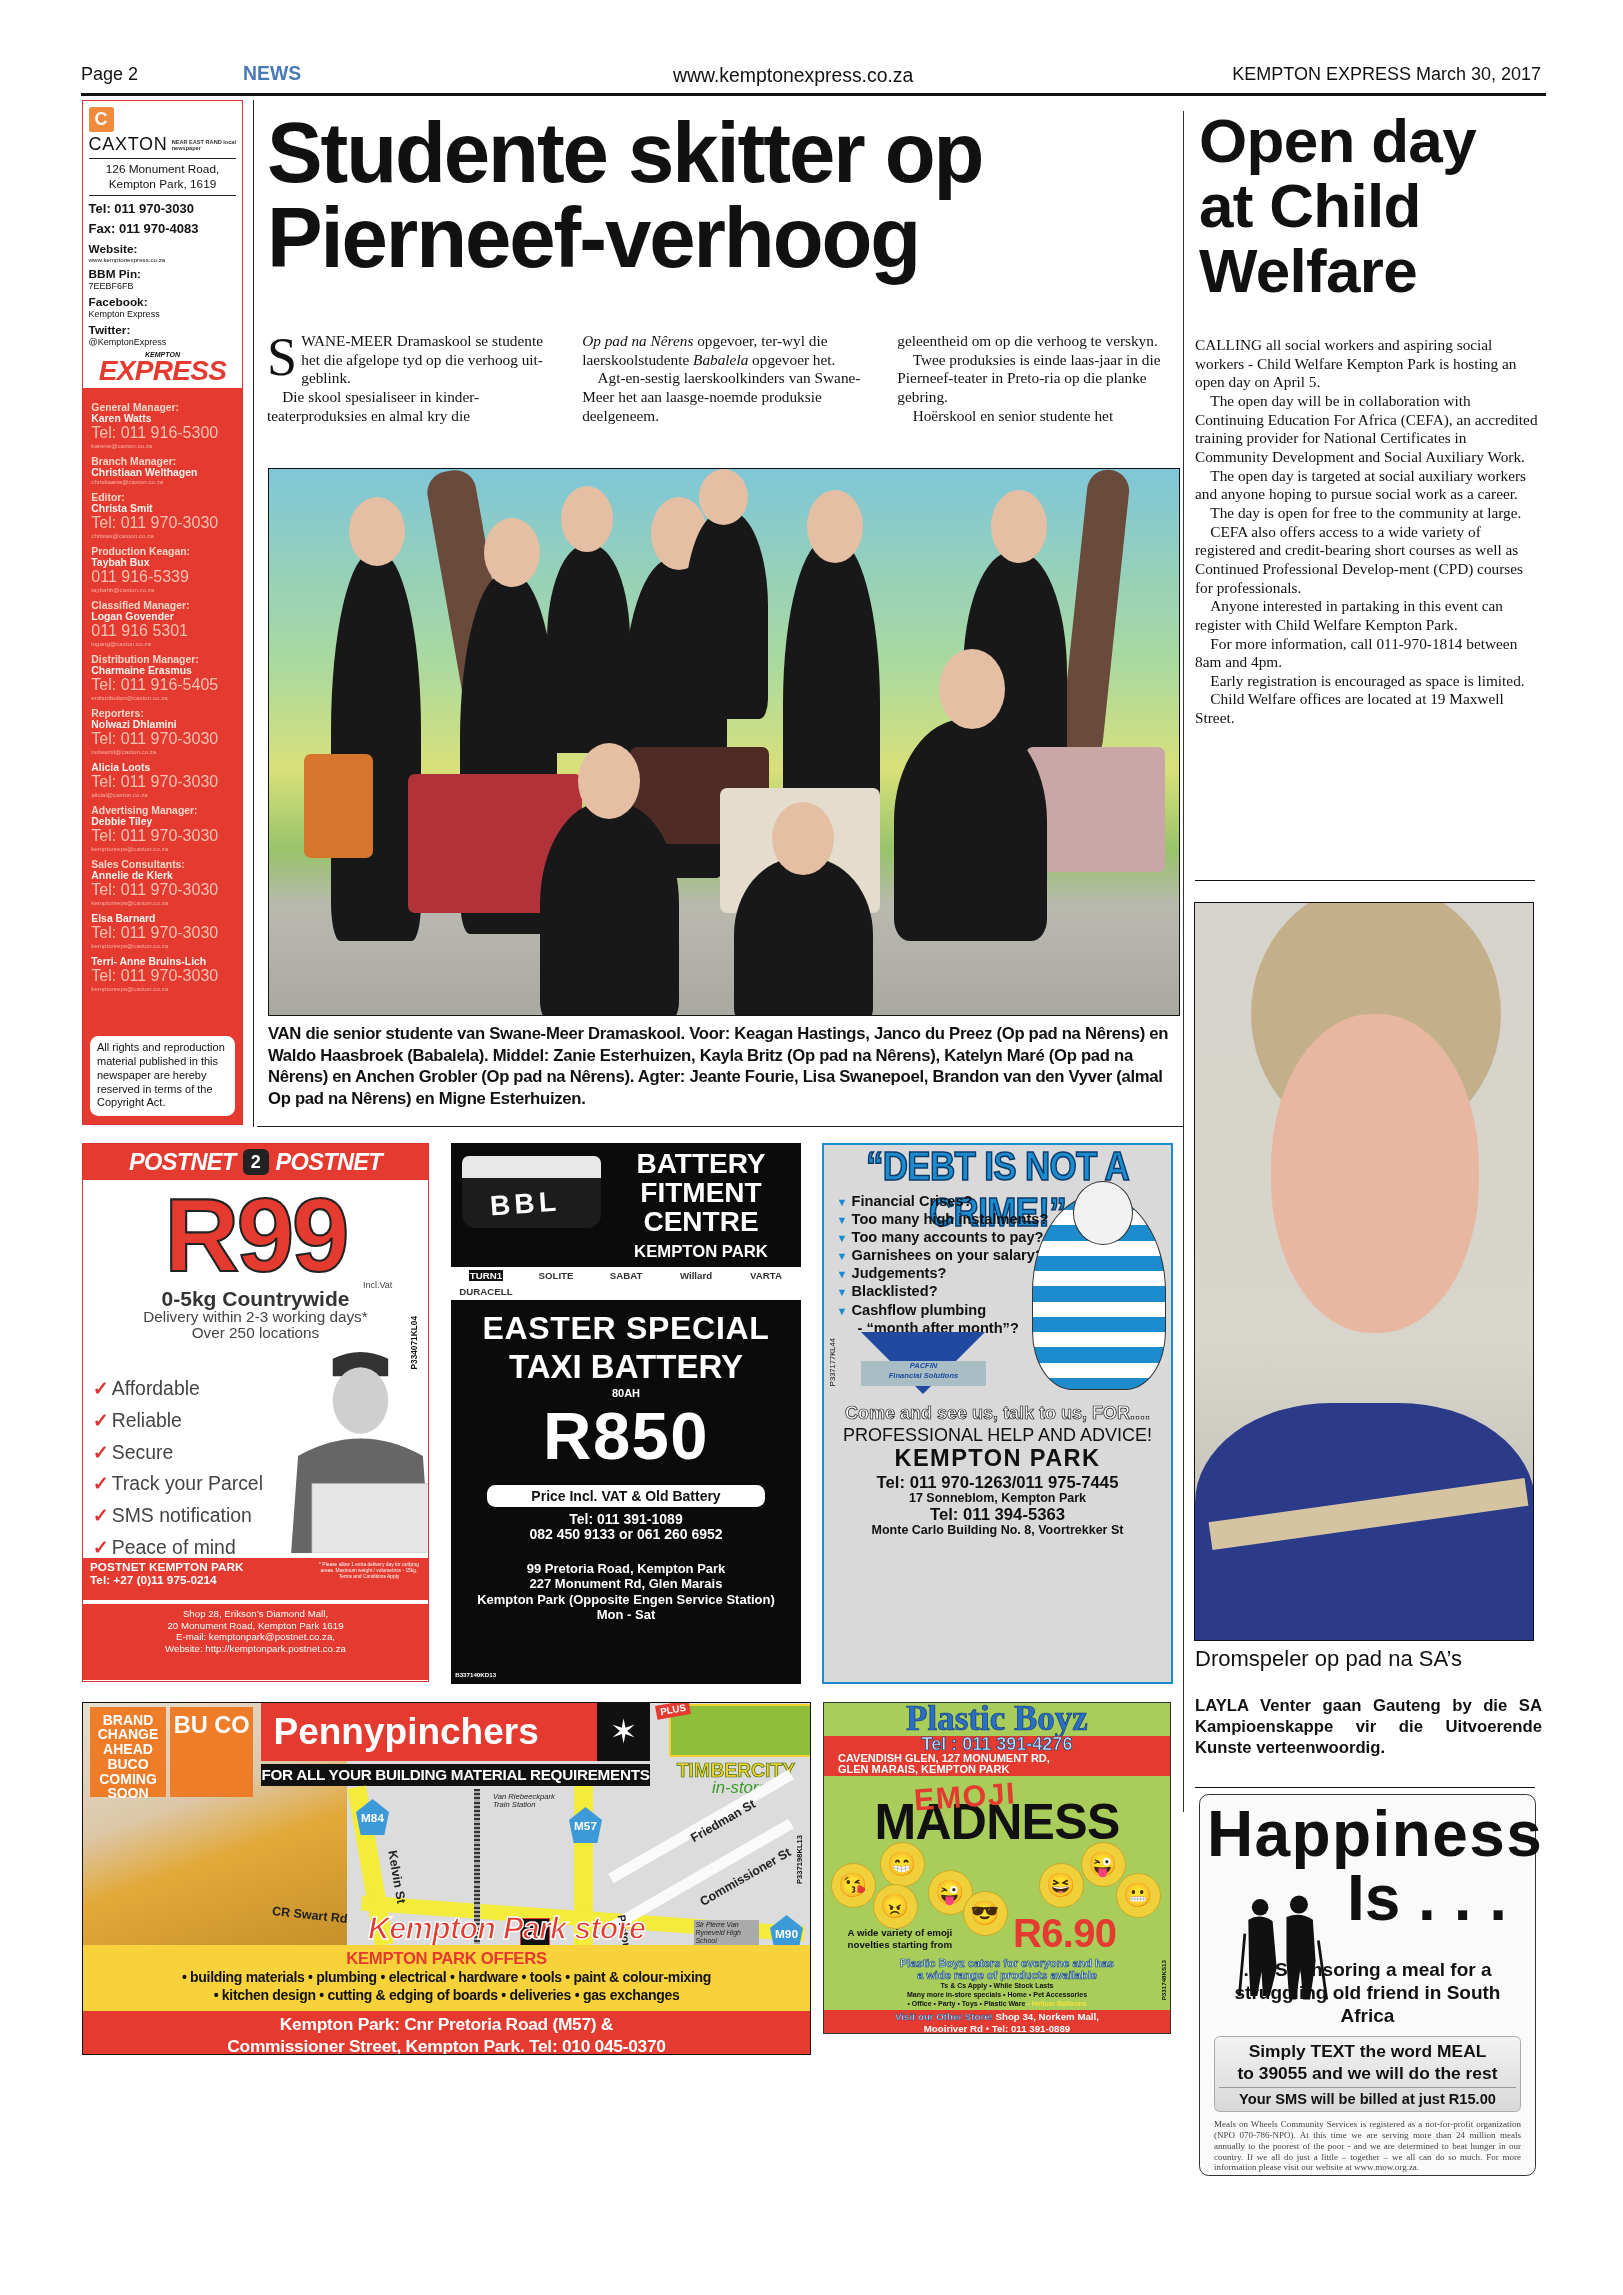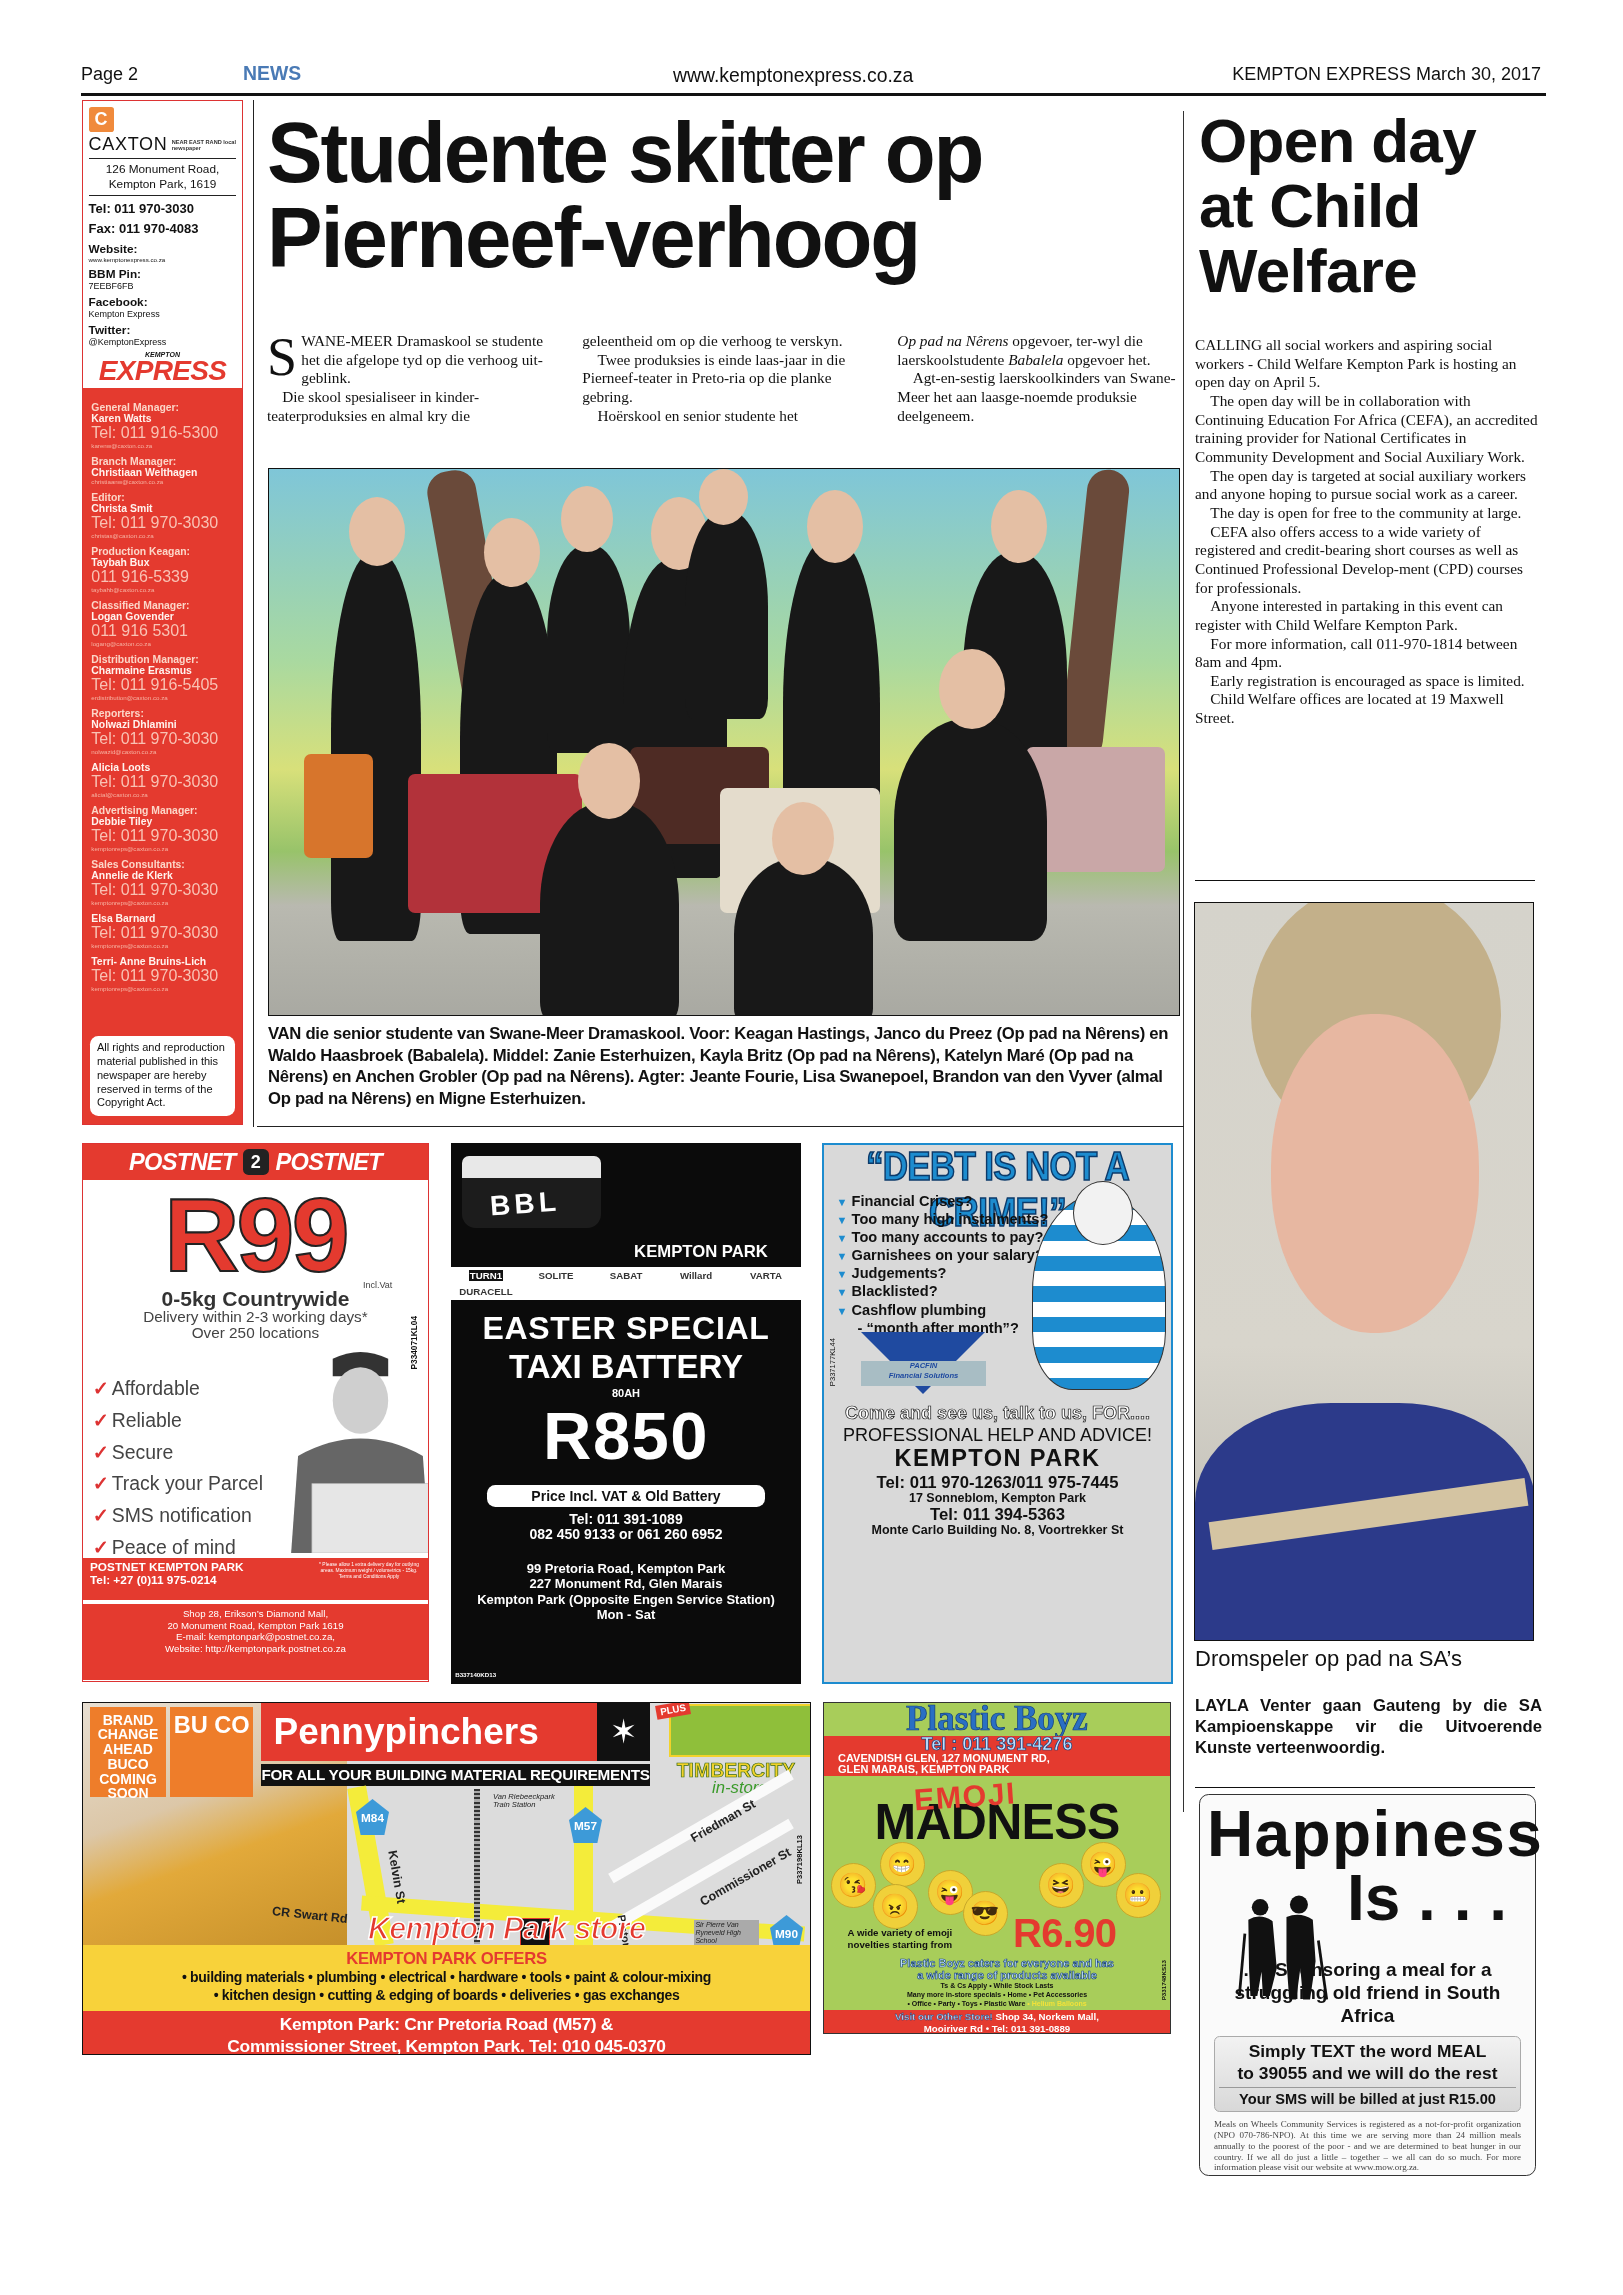--- a/index.html
+++ b/index.html
@@ -290,27 +290,27 @@
 <div class="abs vline-mid"></div>
 
 <div class="abs headline">Studente skitter op Pierneef-verhoog</div>
 <div class="abs body-cols">
   <div class="col">
     <span class="dropcap">S</span>
     <p class="first">WANE-MEER Dramaskool se studente het die afgelope tyd op die verhoog uit-geblink.</p>
     <p>Die skool spesialiseer in kinder-teaterproduksies en almal kry die</p>
   </div>
   <div class="col">
+    <p class="first"><i>Op pad na Nêrens</i><span> opgevoer, ter-wyl die laerskoolstudente </span><i>Babalela</i><span> opgevoer het.</span></p>
+    <p>Agt-en-sestig laerskoolkinders van Swane-Meer het aan laasge-noemde produksie deelgeneem.</p>
+  </div>
+  <div class="col">
     <p class="first">geleentheid om op die verhoog te verskyn.</p>
     <p>Twee produksies is einde laas-jaar in die Pierneef-teater in Preto-ria op die planke gebring.</p>
     <p>Hoërskool en senior studente het</p>
-  </div>
-  <div class="col">
-    <p class="first"><i>Op pad na Nêrens</i><span> opgevoer, ter-wyl die laerskoolstudente </span><i>Babalela</i><span> opgevoer het.</span></p>
-    <p>Agt-en-sestig laerskoolkinders van Swane-Meer het aan laasge-noemde produksie deelgeneem.</p>
   </div>
 </div>
 
 <div class="abs photo-main">
   <div class="tree" style="left:180px;top:0;width:49px;height:292px;transform:rotate(-10deg);"></div>
   <div class="tree" style="left:805px;top:0;width:42px;height:292px;transform:rotate(6deg);"></div>
   <div class="kid" style="left:62px;top:83px;width:90px;height:389px;"></div>
   <div class="head" style="left:80px;top:28px;width:56px;height:69px;"></div>
   <div class="kid" style="left:191px;top:104px;width:97px;height:361px;"></div>
   <div class="head" style="left:215px;top:49px;width:56px;height:69px;"></div>
@@ -424,20 +424,25 @@
     <div>20 Monument Road, Kempton Park 1619</div>
     <div>E-mail: kemptonpark@postnet.co.za,</div>
     <div>Website: http://kemptonpark.postnet.co.za</div>
   </div>
 </div>
 
 <div class="abs ad-bbl">
   <div class="bbl-batt">
       <span>BBL</span>
     </div>
+  <div class="bbl-title">
+    <div>BATTERY</div>
+    <div>FITMENT</div>
+    <div>CENTRE</div>
+  </div>
   <div class="bbl-sub">KEMPTON PARK</div>
   <div class="bbl-brands">
     <span>TURN1</span>
     <span>SOLITE</span>
     <span>SABAT</span>
     <span>Willard</span>
     <span>VARTA</span>
     <span>DURACELL</span>
   </div>
   <div class="bbl-h1">EASTER SPECIAL</div>

